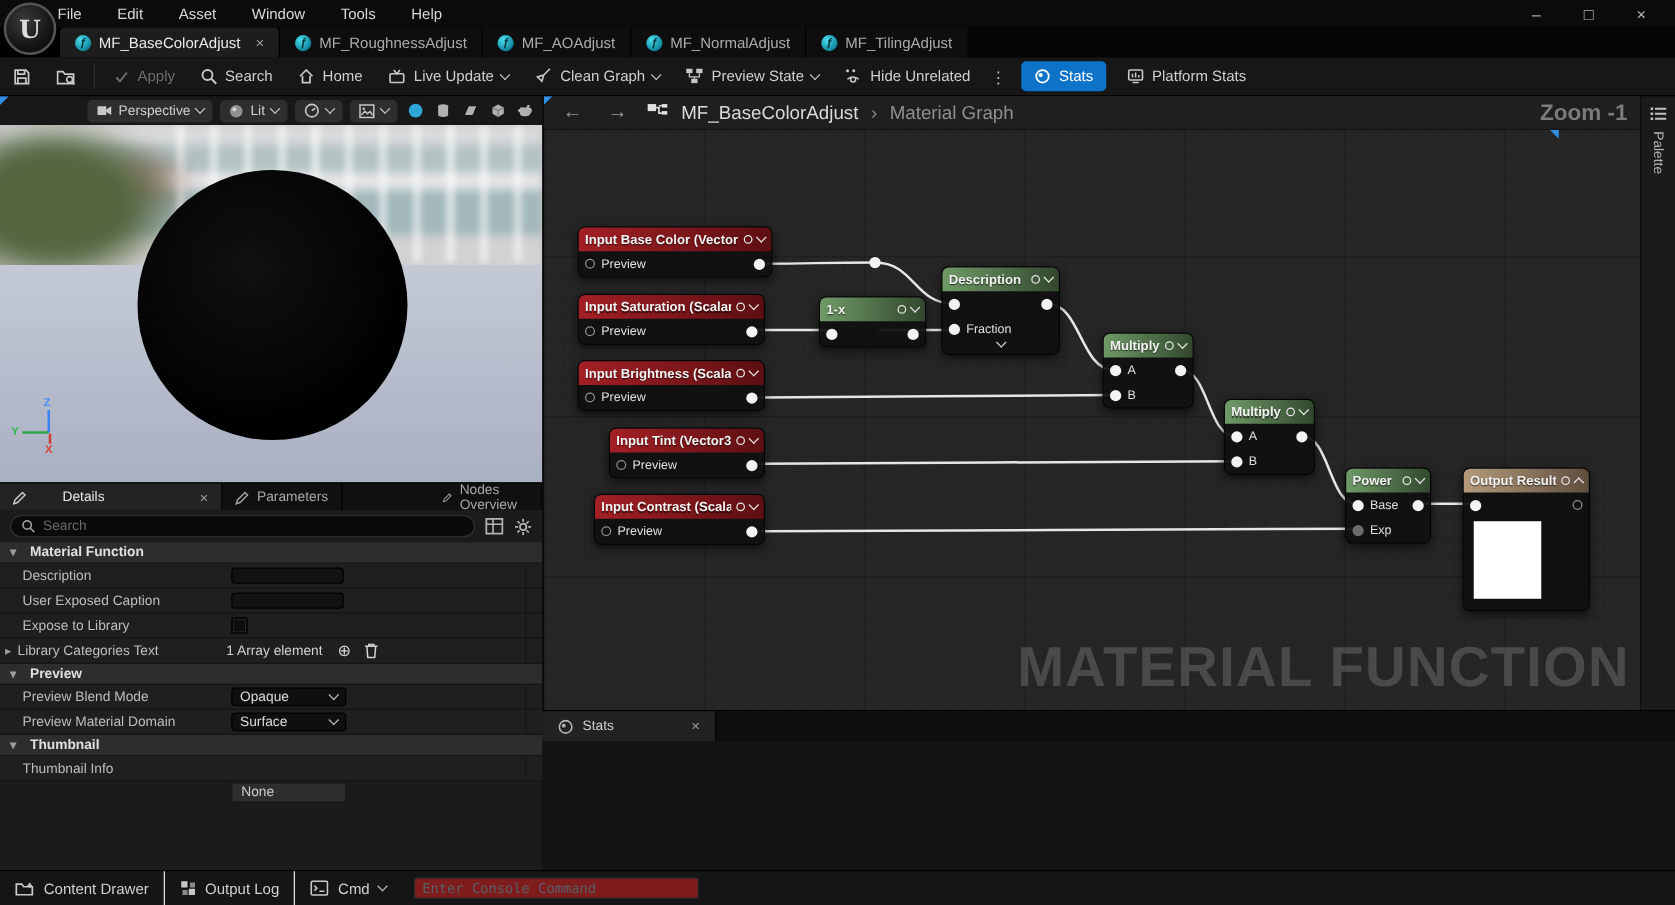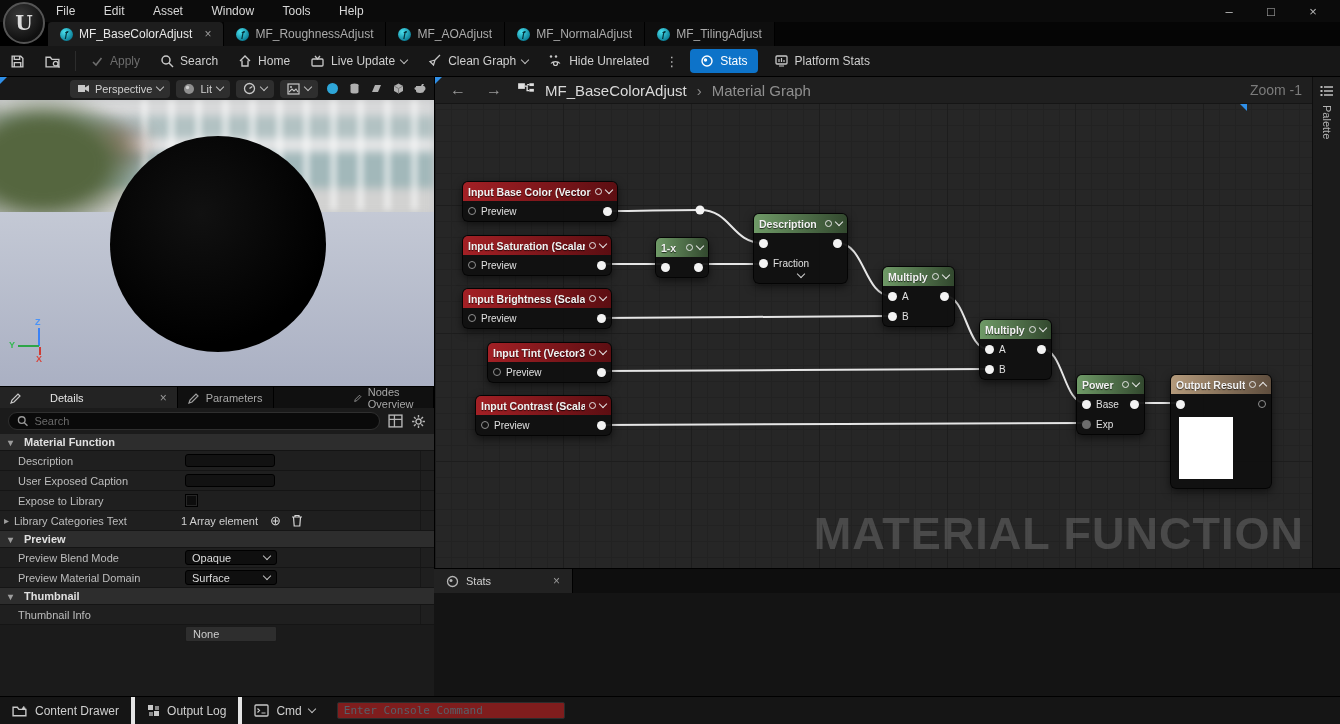--- a/index.html
+++ b/index.html
@@ -7,21 +7,21 @@
     font-family:"Liberation Sans", sans-serif; color:#cfcfcf; }
   svg.ic { display:block; }
 
   
   #menubar { position:absolute; left:0; top:0; width:1340px; height:22px; background:#0b0b0b; }
   #ue-logo { position:absolute; left:3px; top:2px; width:42px; height:42px; border-radius:50%;
     background:radial-gradient(circle at 38% 32%, #3a3a3a, #101010 70%); border:2px solid #555;
     display:flex; align-items:center; justify-content:center; color:#dcdcdc;
     font-family:"DejaVu Serif", serif; font-size:20px; font-weight:bold; z-index:5;}
   .menu-item { display:inline-block; padding:4px 12px; font-size:12px; color:#d8d8d8; cursor:default; }
-  #menu-items { position:absolute; left:44px; top:0; }
+  #menu-items { position:absolute; left:34px; top:0; }
   #win-controls { position:absolute; right:6px; top:0; display:flex; }
   #win-controls span { width:42px; height:22px; display:flex; align-items:center; justify-content:center;
     color:#b8b8b8; font-size:13px; }
 
   
   #tabrow { position:absolute; left:48px; top:22px; width:1292px; height:24px; background:#050505; display:flex; }
   .atab { display:flex; align-items:center; gap:6px; padding:0 12px; font-size:12px; color:#ababab;
     background:#0e0e0e; border-right:1px solid #000; height:24px; }
   .atab.active { background:#1d1d1d; color:#e8e8e8; border-top-left-radius:4px; border-top-right-radius:4px; }
   .mf-icon { width:13px; height:13px; border-radius:50%; flex:none;
@@ -107,21 +107,21 @@
     background-image:
       linear-gradient(#1d1d1d 1px, transparent 1px), linear-gradient(90deg,#1d1d1d 1px, transparent 1px),
       linear-gradient(#222 1px, transparent 1px), linear-gradient(90deg,#222 1px, transparent 1px);
     background-size:128px 128px,128px 128px,16px 16px,16px 16px; }
   #graph-header { position:absolute; left:0; top:0; width:100%; height:27px; background:#1f1f1f;
     border-bottom:1px solid #151515; display:flex; align-items:center; gap:10px; padding:0 10px; z-index:4; }
   .nav-arrow { color:#9a9a9a; font-size:16px; font-weight:bold; padding:0 5px; }
   #bc-asset { color:#dadada; font-size:15px; }
   #bc-sep { color:#8a8a8a; font-size:15px; }
   #bc-page { color:#8f8f8f; font-size:15px; }
-  #zoom-label { margin-left:auto; color:#7b7b7b; font-size:14px; font-weight:normal; }
+  #zoom-label { margin-left:auto; color:#7b7b7b; font-size:18px; font-weight:bold; }
   #watermark { position:absolute; right:8px; bottom:8px; font-size:45px; font-weight:800;
     letter-spacing:1px; color:rgba(170,170,170,.28); white-space:nowrap; z-index:1; }
   #wires { position:absolute; inset:0; z-index:2; }
   .g-node { position:absolute; background:rgba(16,16,16,.94); border-radius:6px;
     box-shadow:0 3px 8px rgba(0,0,0,.55); z-index:3; border:1px solid rgba(0,0,0,.7); }
   .g-hdr { height:19px; border-radius:5px 5px 0 0; display:flex; align-items:center; gap:4px;
     padding:0 5px; color:#f2f2f2; font-size:10.5px; font-weight:bold; text-shadow:0 1px 1px rgba(0,0,0,.7); }
   .g-hdr.input  { background:linear-gradient(90deg,#a32025,#5c0e12); }
   .g-hdr.func   { background:linear-gradient(90deg,#6f9a67,#32482e); }
   .g-hdr.output { background:linear-gradient(90deg,#b49a7b,#5f4e3e); }
@@ -147,21 +147,21 @@
   
   #stats-panel { position:absolute; left:434px; top:568px; width:906px; height:128px; background:#141414;
     border-top:1px solid #000; }
   #stats-tabbar { height:24px; background:#0e0e0e; display:flex; }
   .stats-tab { display:flex; align-items:center; gap:7px; background:#222; padding:0 12px;
     font-size:11px; color:#cfcfcf; border-right:1px solid #000; }
 
   
   #statusbar { position:absolute; left:0; top:696px; width:1340px; height:28px; background:#151515;
     border-top:1px solid #000; display:flex; align-items:center; font-size:12px; color:#cfcfcf; }
-  .sbtn { display:flex; align-items:center; gap:7px; padding:0 12px; height:28px; border-right:4px solid #e5e5e5; }
+  .sbtn { display:flex; align-items:center; gap:7px; padding:0 12px; height:28px; border-right:1px solid #e5e5e5; }
   .sbtn.noline { border-right:none;justify-content:space-between; }
   #console-input { width:228px; height:17px; background:#7f1d1d; border:1px solid #2c2c2c; border-radius:2px;
     color:#cfd6da; font-family:"DejaVu Sans Mono", monospace; font-size:11px; padding:0 6px; outline:none; margin-left:10px;}
   #console-input::placeholder { color:#576069; }
   #sb-right { margin-left:auto; display:flex; align-items:center; height:28px; }
   .sbtn.left-line { border-right:none; border-left:1px solid #262626; }
 </style>
 </head>
 <body>
 
@@ -245,20 +245,30 @@
         <path d="M5 2l2.5 3L10 2" fill="none" stroke="#c8c8c8" stroke-width="1.3"></path>
       </svg>
     <span>Live Update</span>
     <span class="chev"></span>
   </div>
   <div class="tbtn">
     <svg class="ic" width="15" height="14" viewBox="0 0 15 14">
         <path d="M13 1L8 6 M8 6L3 7.5 6.5 11 8 6z" fill="none" stroke="#c8c8c8" stroke-width="1.3"></path>
       </svg>
     <span>Clean Graph</span>
+    <span class="chev"></span>
+  </div>
+  <div class="tbtn">
+    <svg class="ic" width="15" height="14" viewBox="0 0 15 14">
+        <rect x="1" y="1" width="5" height="3.5" fill="#c8c8c8"></rect>
+        <rect x="9" y="1" width="5" height="3.5" fill="#c8c8c8"></rect>
+        <rect x="5" y="9" width="5" height="3.5" fill="#c8c8c8"></rect>
+        <path d="M3.5 4.5v3h4 M11.5 4.5v3h-4 M7.5 7.5V9" stroke="#c8c8c8" fill="none"></path>
+      </svg>
+    <span>Preview State</span>
     <span class="chev"></span>
   </div>
   <div class="tbtn">
     <svg class="ic" width="15" height="14" viewBox="0 0 15 14">
         <circle cx="3" cy="2.5" r="1.2" fill="#c8c8c8"></circle>
         <circle cx="8" cy="2.5" r="1.2" fill="#c8c8c8"></circle>
         <path d="M3 9.5c2-2.6 7-2.6 9 0 M5.5 9.5a2 2 0 104 0 2 2 0 10-4 0" fill="none" stroke="#c8c8c8" stroke-width="1.2"></path>
       </svg>
     <span>Hide Unrelated</span>
   </div>
@@ -544,21 +554,21 @@
           <span class="g-title">Input Contrast (Scalar)</span>
           <span class="ring"></span>
           <span class="chev"></span>
         </div>
         <div class="g-row">
           <span class="pin hollow"></span>
           <span>Preview</span>
           <span class="pin out filled"></span>
         </div>
       </div>
-      <div class="g-node" style="left: 220px; top: 160px; width: 54px;">
+      <div class="g-node" style="left: 220px; top: 160px; width: 86px;">
         <div class="g-hdr func">
           <span class="g-title">1-x</span>
           <span class="ring"></span>
           <span class="chev"></span>
         </div>
         <div class="g-row">
           <span class="pin filled"></span>
           <span class="pin out filled"></span>
         </div>
       </div>

